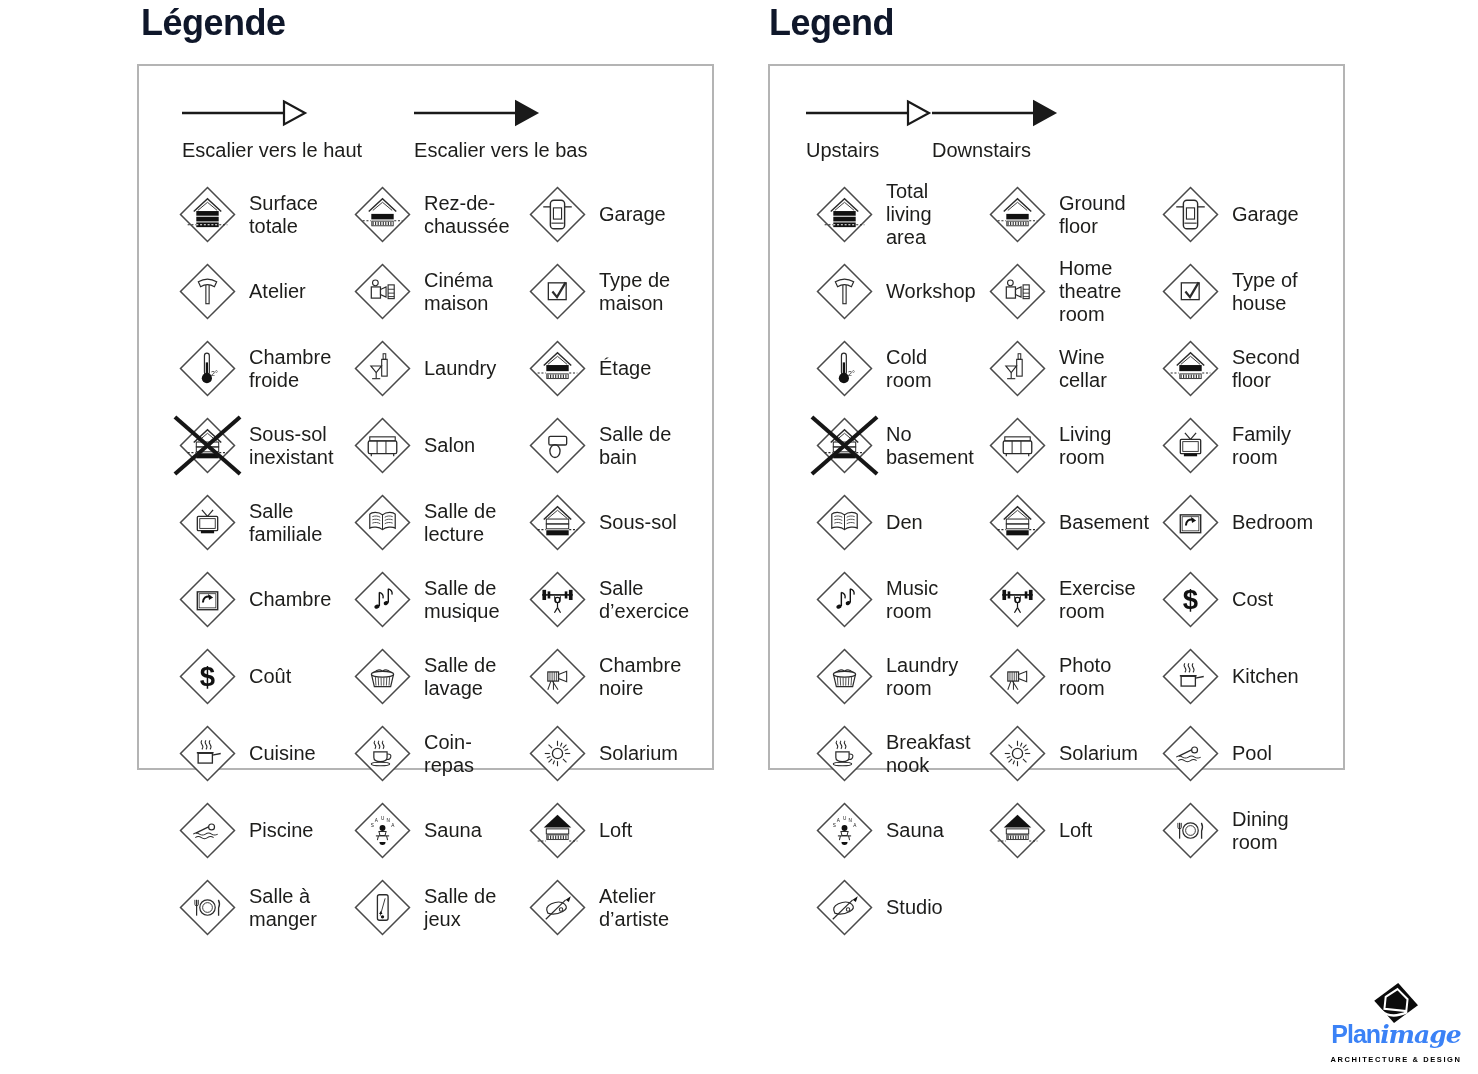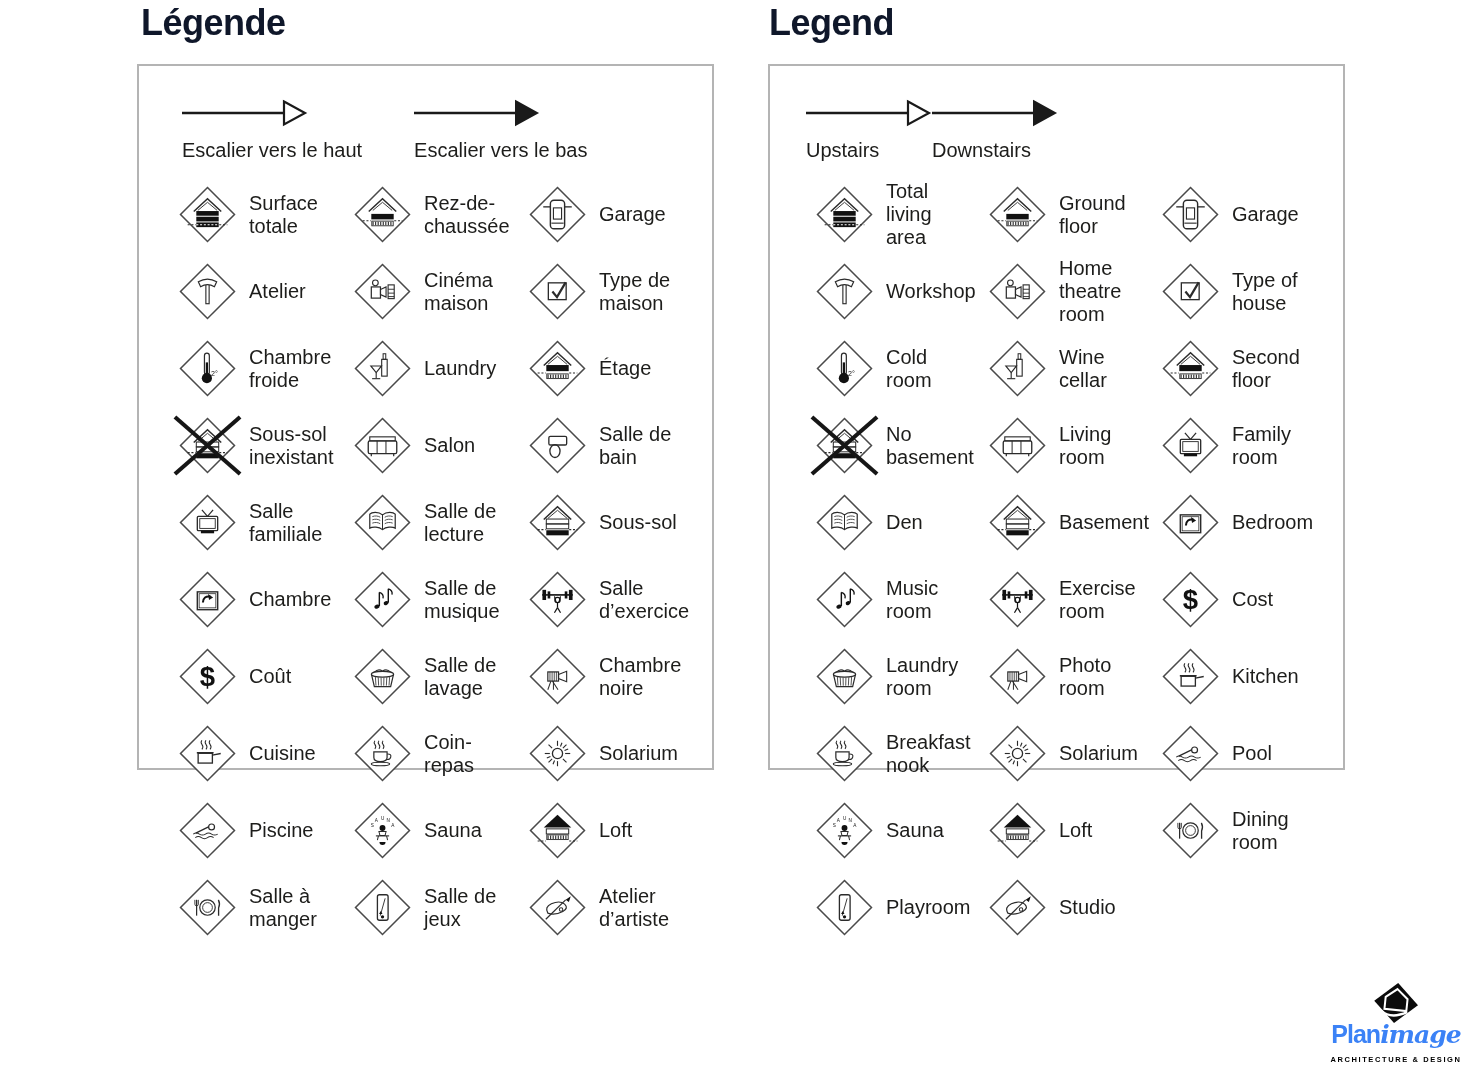--- a/index.html
+++ b/index.html
@@ -917,32 +917,20 @@
               <path d="M38.7 20.5 q2 4 0.2 8 l0 7.5" fill="none" stroke="#2b2b2b" stroke-width="1.3"></path>
             </svg>
           </span>
           <span class="ilabel">Dining
 room</span>
         </div>
         <div class="item">
           <span class="dicon">
             <svg width="57" height="57" viewBox="0 0 56 56" style="overflow:visible">
               <polygon points="28,1.5 54.5,28 28,54.5 1.5,28" fill="#fff" stroke="#4a4a4a" stroke-width="1.5"></polygon>
-              <rect x="23" y="15.5" width="10.5" height="25" rx="2" fill="none" stroke="#2b2b2b" stroke-width="1.3"></rect>
-              <line x1="25.8" y1="36" x2="30.6" y2="19" stroke="#2b2b2b" stroke-width="0.9"></line>
-              <path d="M26.3 31.5 l1.7 3 h-3.4 Z" fill="#111"></path>
-              <circle cx="28" cy="37.2" r="1.6" fill="#111"></circle>
-            </svg>
-          </span>
-          <span class="ilabel">Playroom</span>
-        </div>
-        <div class="item">
-          <span class="dicon">
-            <svg width="57" height="57" viewBox="0 0 56 56" style="overflow:visible">
-              <polygon points="28,1.5 54.5,28 28,54.5 1.5,28" fill="#fff" stroke="#4a4a4a" stroke-width="1.5"></polygon>
               <path d="M18.5 33.5 q-3.5 -6 3.5 -9.2 q8.5 -3.6 13 0.4 q4.2 4 -1.8 7.2 q-8.5 4.4 -14.7 1.6 Z" fill="none" stroke="#2b2b2b" stroke-width="1.2"></path>
               <circle cx="31.5" cy="30" r="1.7" fill="none" stroke="#2b2b2b" stroke-width="1"></circle>
               <line x1="16.5" y1="39.5" x2="36" y2="20.5" stroke="#2b2b2b" stroke-width="1.2"></line>
               <path d="M36 20.5 l5 -3.6 -1.8 5.8 Z" fill="#111"></path>
             </svg>
           </span>
           <span class="ilabel">Studio</span>
         </div>
       </div>
   </div>

